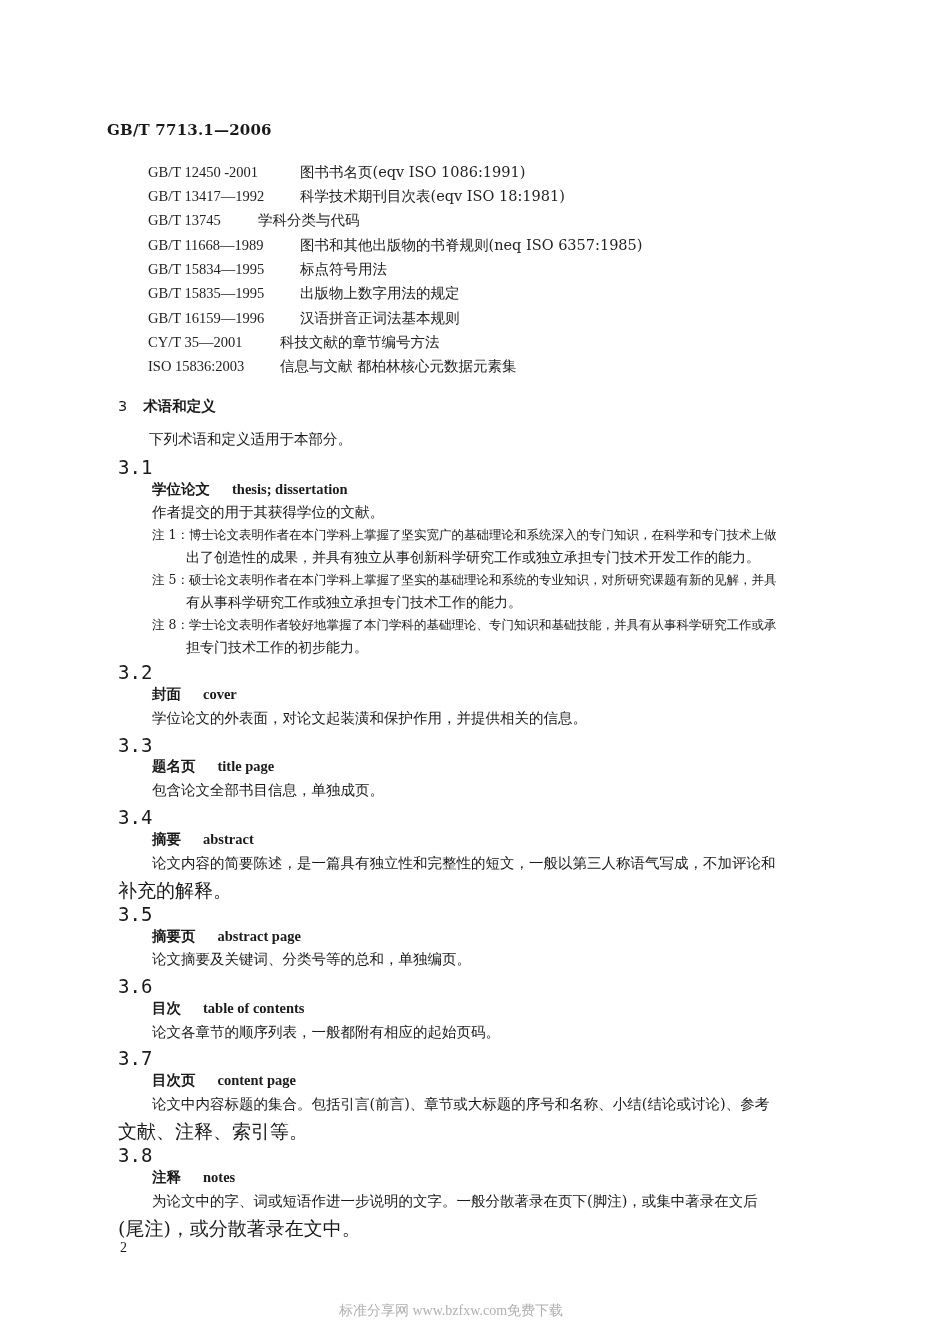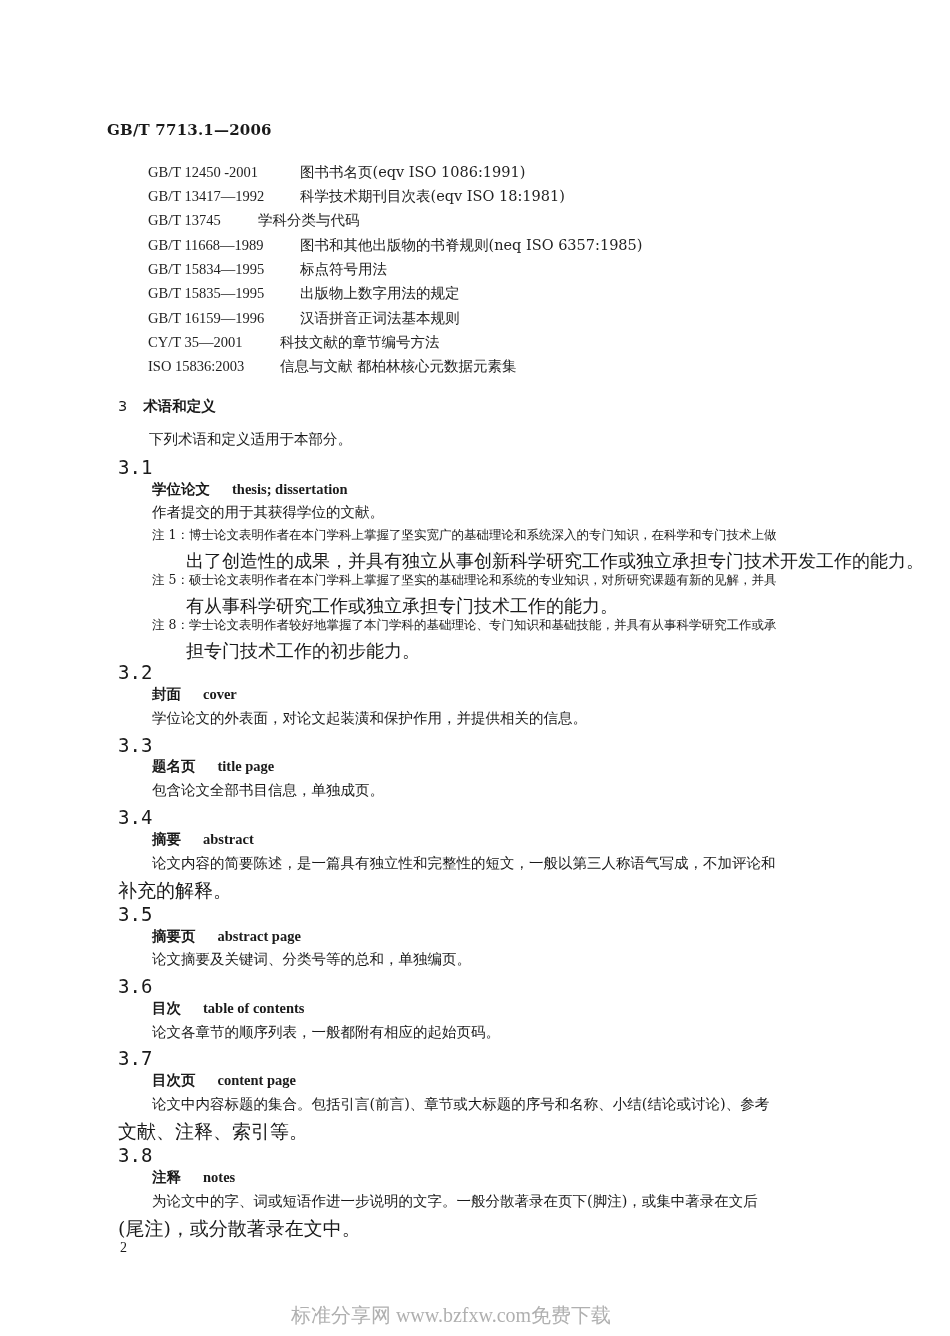--- a/index.html
+++ b/index.html
@@ -12,23 +12,23 @@
   .ref .title { margin-left: 14px; }
   .sec-head { left: 118px; font-size: 14.5px; font-weight: bold; font-family: "DejaVu Sans", sans-serif; }
   .sec-head .n { font-weight: normal; margin-right: 16px; }
   .para { left: 149px; font-size: 14.5px; text-align: center; }
   .clause { left: 118px; font-size: 19px; font-family: "DejaVu Sans Mono", monospace; }
   .term { left: 152px; font-size: 14.5px; font-weight: bold; }
   .term .en { margin-left: 22px; font-family: "Liberation Serif", serif; }
   .def { left: 152px; font-size: 14.5px; }
   .def-cont { left: 118px; font-size: 19px; }
   .note { left: 152px; font-size: 12.5px; }
-  .note-cont { left: 186px; font-size: 18px; text-align: right; }
+  .note-cont { left: 186px; font-size: 14px; text-align: right; }
   .pageno { left: 120px; top: 1240px; font-size: 14px; font-family: "Liberation Serif", serif; }
-  .watermark { left: 0; width: 902px; text-align: center; top: 1302px; font-size: 20px; color: #b0b0b0; font-family: "Liberation Serif", serif; }
+  .watermark { left: 0; width: 902px; text-align: center; top: 1302px; font-size: 14px; color: #b0b0b0; font-family: "Liberation Serif", serif; }
 </style>
 </head>
 <body>
 
 <div class="abs header">GB/T 7713.1—2006</div>
 
 <div>
   <div class="abs ref" style="top:163px"><span class="code" style="width:138px">GB/T 12450 -2001</span><span class="title">图书书名页(eqv ISO 1086:1991)</span></div>
   <div class="abs ref" style="top:187px"><span class="code" style="width:138px">GB/T 13417—1992</span><span class="title">科学技术期刊目次表(eqv ISO 18:1981)</span></div>
   <div class="abs ref" style="top:211px"><span class="code" style="width:96px">GB/T 13745</span><span class="title">学科分类与代码</span></div>

